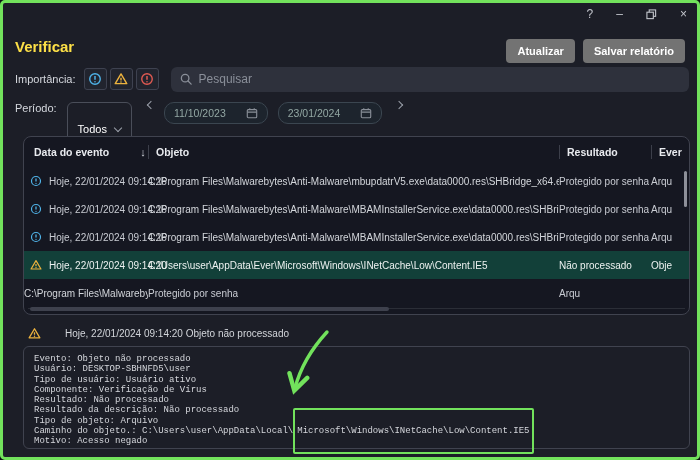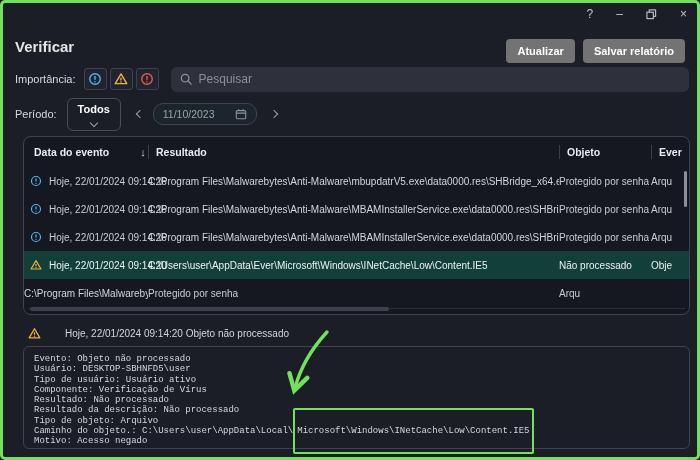--- a/index.html
+++ b/index.html
@@ -7,40 +7,40 @@
   body { font-family: "Liberation Sans", sans-serif; }
   #window {
     position: relative; width: 700px; height: 460px;
     background:#1c1e27; border:3px solid #72e25c; border-radius:5px;
     overflow:hidden; color:#e6e8ec;
   }
   
   .tb-controls { position:absolute; top:4px; right:10px; display:flex; gap:23px; align-items:center; z-index:5; }
   .tb-controls .ctl { color:#c2c5cc; font-size:12px; line-height:14px; cursor:default; display:inline-flex; align-items:center; }
   
-  .page-title { position:absolute; top:35px; left:12px; font-size:15px; font-weight:bold; color:#e5e5e5; }
+  .page-title { position:absolute; top:35px; left:12px; font-size:15px; font-weight:bold; color:#fde047; }
   .header-buttons { position:absolute; top:36px; right:12px; display:flex; gap:8px; }
   .btn { background:#737373; color:#fff; font-size:11px; font-weight:bold; border:none;
          border-radius:4px; padding:6px 11px; font-family:inherit; }
   
   .filter-row { position:absolute; top:63px; left:12px; right:8px; height:26px; display:flex; align-items:center; }
   .lbl { font-size:11px; color:#d5d8de; }
   .sev-group { display:flex; gap:3px; margin-left:8px; }
   .sev-btn { width:23px; height:22px; border:1px solid #3e4250; border-radius:3px; background:#21242e;
              display:flex; align-items:center; justify-content:center; }
   .sev-btn svg, .row-sev svg, .detail-sev svg { display:block; }
   .search-box { flex:1; margin-left:12px; height:25px; background:#2e313c; border-radius:6px;
                 display:flex; align-items:center; padding-left:9px; }
   .search-box input { flex:1; background:transparent; border:none; outline:none; color:#d8dade;
                       font-size:12px; margin-left:7px; font-family:inherit; }
   .search-box input::placeholder { color:#8a8f99; }
   
-  .period-row { position:absolute; top:99px; left:12px; display:flex; align-items:center; gap:10px; height:24px; }
+  .period-row { position:absolute; top:99px; left:12px; display:flex; align-items:flex-start; gap:10px; height:24px; }
   .dropdown { display:flex; align-items:center; gap:8px; border:1px solid #4a4e59; border-radius:6px;
-              padding:4px 10px; font-size:11px; font-weight:bold; color:#fff;flex-direction:column; }
+              padding:20px 10px; font-size:11px; font-weight:normal; color:#fff; }
   .chev { display:inline-block; width:6px; height:6px; border-right:1.5px solid #9ba0aa; border-bottom:1.5px solid #9ba0aa; }
   .chev-down { transform:rotate(45deg); margin-top:-3px; }
   .chev-left { transform:rotate(135deg); }
   .chev-right { transform:rotate(-45deg); }
   .date-field { display:flex; align-items:center; gap:20px; border:1px solid #3b4650; border-radius:10px;
                 background:#1d242d; padding:4px 9px; font-size:10.5px; color:#93a7a3; }
   
   .table { position:absolute; left:20px; right:7px; top:133px; height:179px;
            border:1px solid #40434f; border-radius:8px; background:#151721; overflow:hidden; }
   .thead { display:grid; grid-template-columns:124px 1fr 92px 38px; height:30px; align-items:center; }
@@ -141,34 +141,43 @@
     <span class="chev chev-left" style="margin-left:6px;"></span>
     <div class="date-field">
       <span>11/10/2023</span>
       <svg width="12" height="12" viewBox="0 0 14 14">
         <rect x="1.5" y="3" width="11" height="9.5" rx="1.2" fill="none" stroke="#8a9099" stroke-width="1.3"></rect>
         <line x1="1.5" y1="6" x2="12.5" y2="6" stroke="#8a9099" stroke-width="1.3"></line>
         <line x1="4.4" y1="1.4" x2="4.4" y2="3.4" stroke="#8a9099" stroke-width="1.3"></line>
         <line x1="9.6" y1="1.4" x2="9.6" y2="3.4" stroke="#8a9099" stroke-width="1.3"></line>
       </svg>
     </div>
+    <div class="date-field">
+      <span>23/01/2024</span>
+      <svg width="12" height="12" viewBox="0 0 14 14">
+        <rect x="1.5" y="3" width="11" height="9.5" rx="1.2" fill="none" stroke="#8a9099" stroke-width="1.3"></rect>
+        <line x1="1.5" y1="6" x2="12.5" y2="6" stroke="#8a9099" stroke-width="1.3"></line>
+        <line x1="4.4" y1="1.4" x2="4.4" y2="3.4" stroke="#8a9099" stroke-width="1.3"></line>
+        <line x1="9.6" y1="1.4" x2="9.6" y2="3.4" stroke="#8a9099" stroke-width="1.3"></line>
+      </svg>
+    </div>
     <span class="chev chev-right" style="margin-left:4px;"></span>
   </div>
 
   <div class="table">
     <div class="thead">
       <div class="th th-date">
         <span>Data do evento</span>
         <span class="sort-ico">↓</span>
       </div>
       <div class="th">
+        <span>Objeto</span>
+      </div>
+      <div class="th">
         <span>Resultado</span>
-      </div>
-      <div class="th">
-        <span>Objeto</span>
       </div>
       <div class="th">
         <span>Ever</span>
       </div>
     </div>
     <div>
         <div class="trow">
           <div class="td td-date">
             <span class="row-sev">
               <svg width="12" height="12" viewBox="0 0 16 16">

